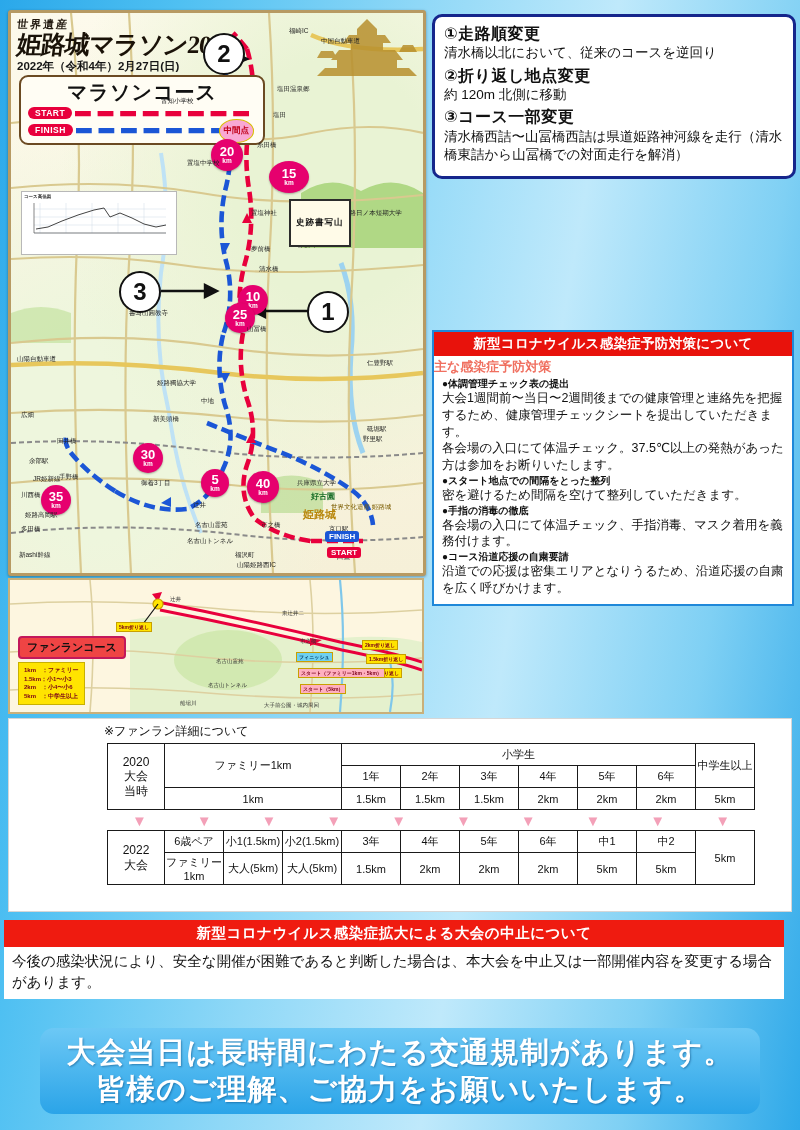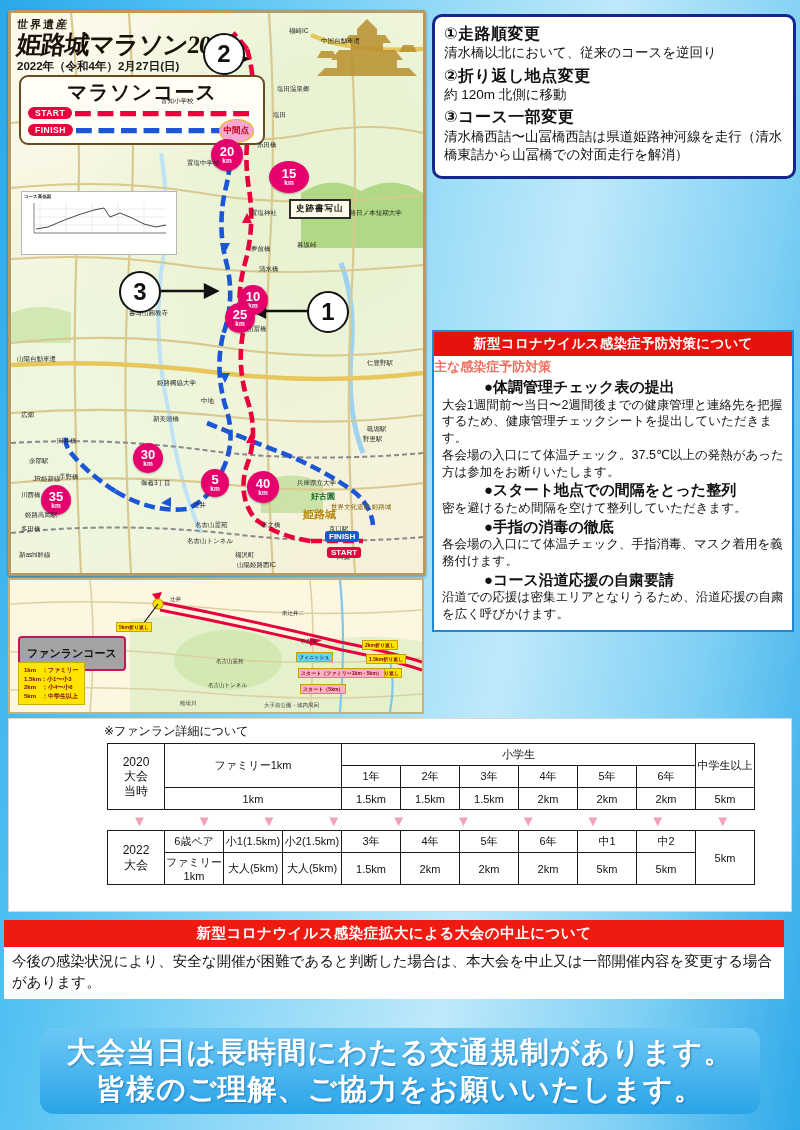--- a/index.html
+++ b/index.html
@@ -50,31 +50,31 @@
   .km-marker{position:absolute;border-radius:50%;background:#e6006e;color:#fff;
     display:flex;flex-direction:column;align-items:center;justify-content:center;
     font-weight:bold;line-height:.95;box-shadow:0 1px 2px rgba(0,0,0,.3);z-index:8;}
   .km-marker .n{font-size:13px;}
   .km-marker .u{font-size:6.5px;}
   .circ-num{position:absolute;width:38px;height:38px;border-radius:50%;background:#fff;
     border:2.5px solid #111;color:#111;font-size:24px;font-weight:bold;
     display:flex;align-items:center;justify-content:center;z-index:9;}
   .map-label{position:absolute;font-size:6.5px;color:#222;z-index:8;white-space:nowrap;}
   .se-sign{position:absolute;background:#fffbe8;border:2px solid #2c2c2c;color:#111;
-    font-size:8.5px;font-weight:bold;letter-spacing:1px;padding:2px 5px;z-index:9;}
+    font-size:8.5px;font-weight:bold;letter-spacing:1px;padding:16px 5px;z-index:9;}
   .town-chip{position:absolute;font-size:8px;font-weight:bold;color:#1b6f2a;z-index:9;}
   .sf-chip{position:absolute;font-size:8px;font-weight:bold;color:#fff;background:#e8003c;
     border-radius:3px;padding:1px 4px;z-index:9;}
   .sf-chip.fin{background:#1b56d6;}
 
   
   .fun-panel{position:absolute;left:8px;top:578px;width:412px;height:132px;
     background:#fdf6e0;border:2px solid #c9b07a;overflow:hidden;}
-  .fun-title{position:absolute;left:8px;top:56px;background:#a3a3a3;border:2px solid #c2185b;
-    border-radius:4px;font-size:11px;font-weight:bold;color:#111;padding:8px 7px;z-index:6;}
+  .fun-title{position:absolute;left:8px;top:56px;background:#ef4444;border:2px solid #c2185b;
+    border-radius:4px;font-size:11px;font-weight:bold;color:#111;padding:2px 7px;z-index:6;}
   .fun-legend{position:absolute;left:8px;top:82px;background:#ffe400;border:1px solid #c8b000;
     padding:3px 5px;z-index:6;}
   .fun-legend div{font-size:6px;font-weight:bold;color:#7a0018;line-height:1.45;white-space:nowrap;}
   .fun-lab{position:absolute;font-size:5.5px;color:#333;z-index:6;white-space:nowrap;}
   .fun-tag{position:absolute;background:#ffe400;border:1px solid #c8a000;font-size:5px;
     font-weight:bold;color:#7a0018;padding:1px 2px;z-index:6;white-space:nowrap;}
 
   
   .course-change{position:absolute;left:432px;top:14px;width:358px;
     background:#fff;border:3px solid #15268c;border-radius:10px;overflow:hidden;}
@@ -83,21 +83,21 @@
   .cc-body{padding:6px 9px 9px;}
   .cc-item{font-size:16px;font-weight:bold;color:#111;line-height:1.32;letter-spacing:.5px;}
   .cc-text{font-size:13.5px;color:#111;line-height:1.38;letter-spacing:0;margin-bottom:2px;}
 
   .covid{position:absolute;left:432px;top:330px;width:358px;
     background:#fff;border:2px solid #1f88d9;}
   .covid-head{background:#e8120c;color:#fff;font-size:13.5px;font-weight:bold;
     text-align:center;padding:3px 0;letter-spacing:.3px;}
   .covid-sub{color:#f07060;font-size:13px;font-weight:bold;padding:2px 0 1px;}
   .covid-body{padding:0 8px 7px;}
-  .c-h{font-size:15px;font-weight:bold;color:#111;line-height:1.3;margin-left:42px;}
+  .c-h{font-size:10px;font-weight:bold;color:#111;line-height:1.3;}
   .c-p{font-size:12.5px;color:#111;line-height:1.34;}
 
   
   .table-card{position:absolute;left:8px;top:718px;width:782px;height:192px;
     background:#fff;border:1px solid #d6d6d6;}
   .tbl-cap{font-size:12px;color:#111;padding:4px 0 3px 95px;font-weight:normal;}
   table.fun{border-collapse:collapse;margin-left:98px;width:648px;table-layout:fixed;}
   table.fun td{border:1px solid #1a1a1a;font-size:11px;text-align:center;color:#111;
     padding:2px 0;height:17px;background:#fff;}
   table.fun td.yr{font-size:12px;line-height:1.22;width:56px;}

